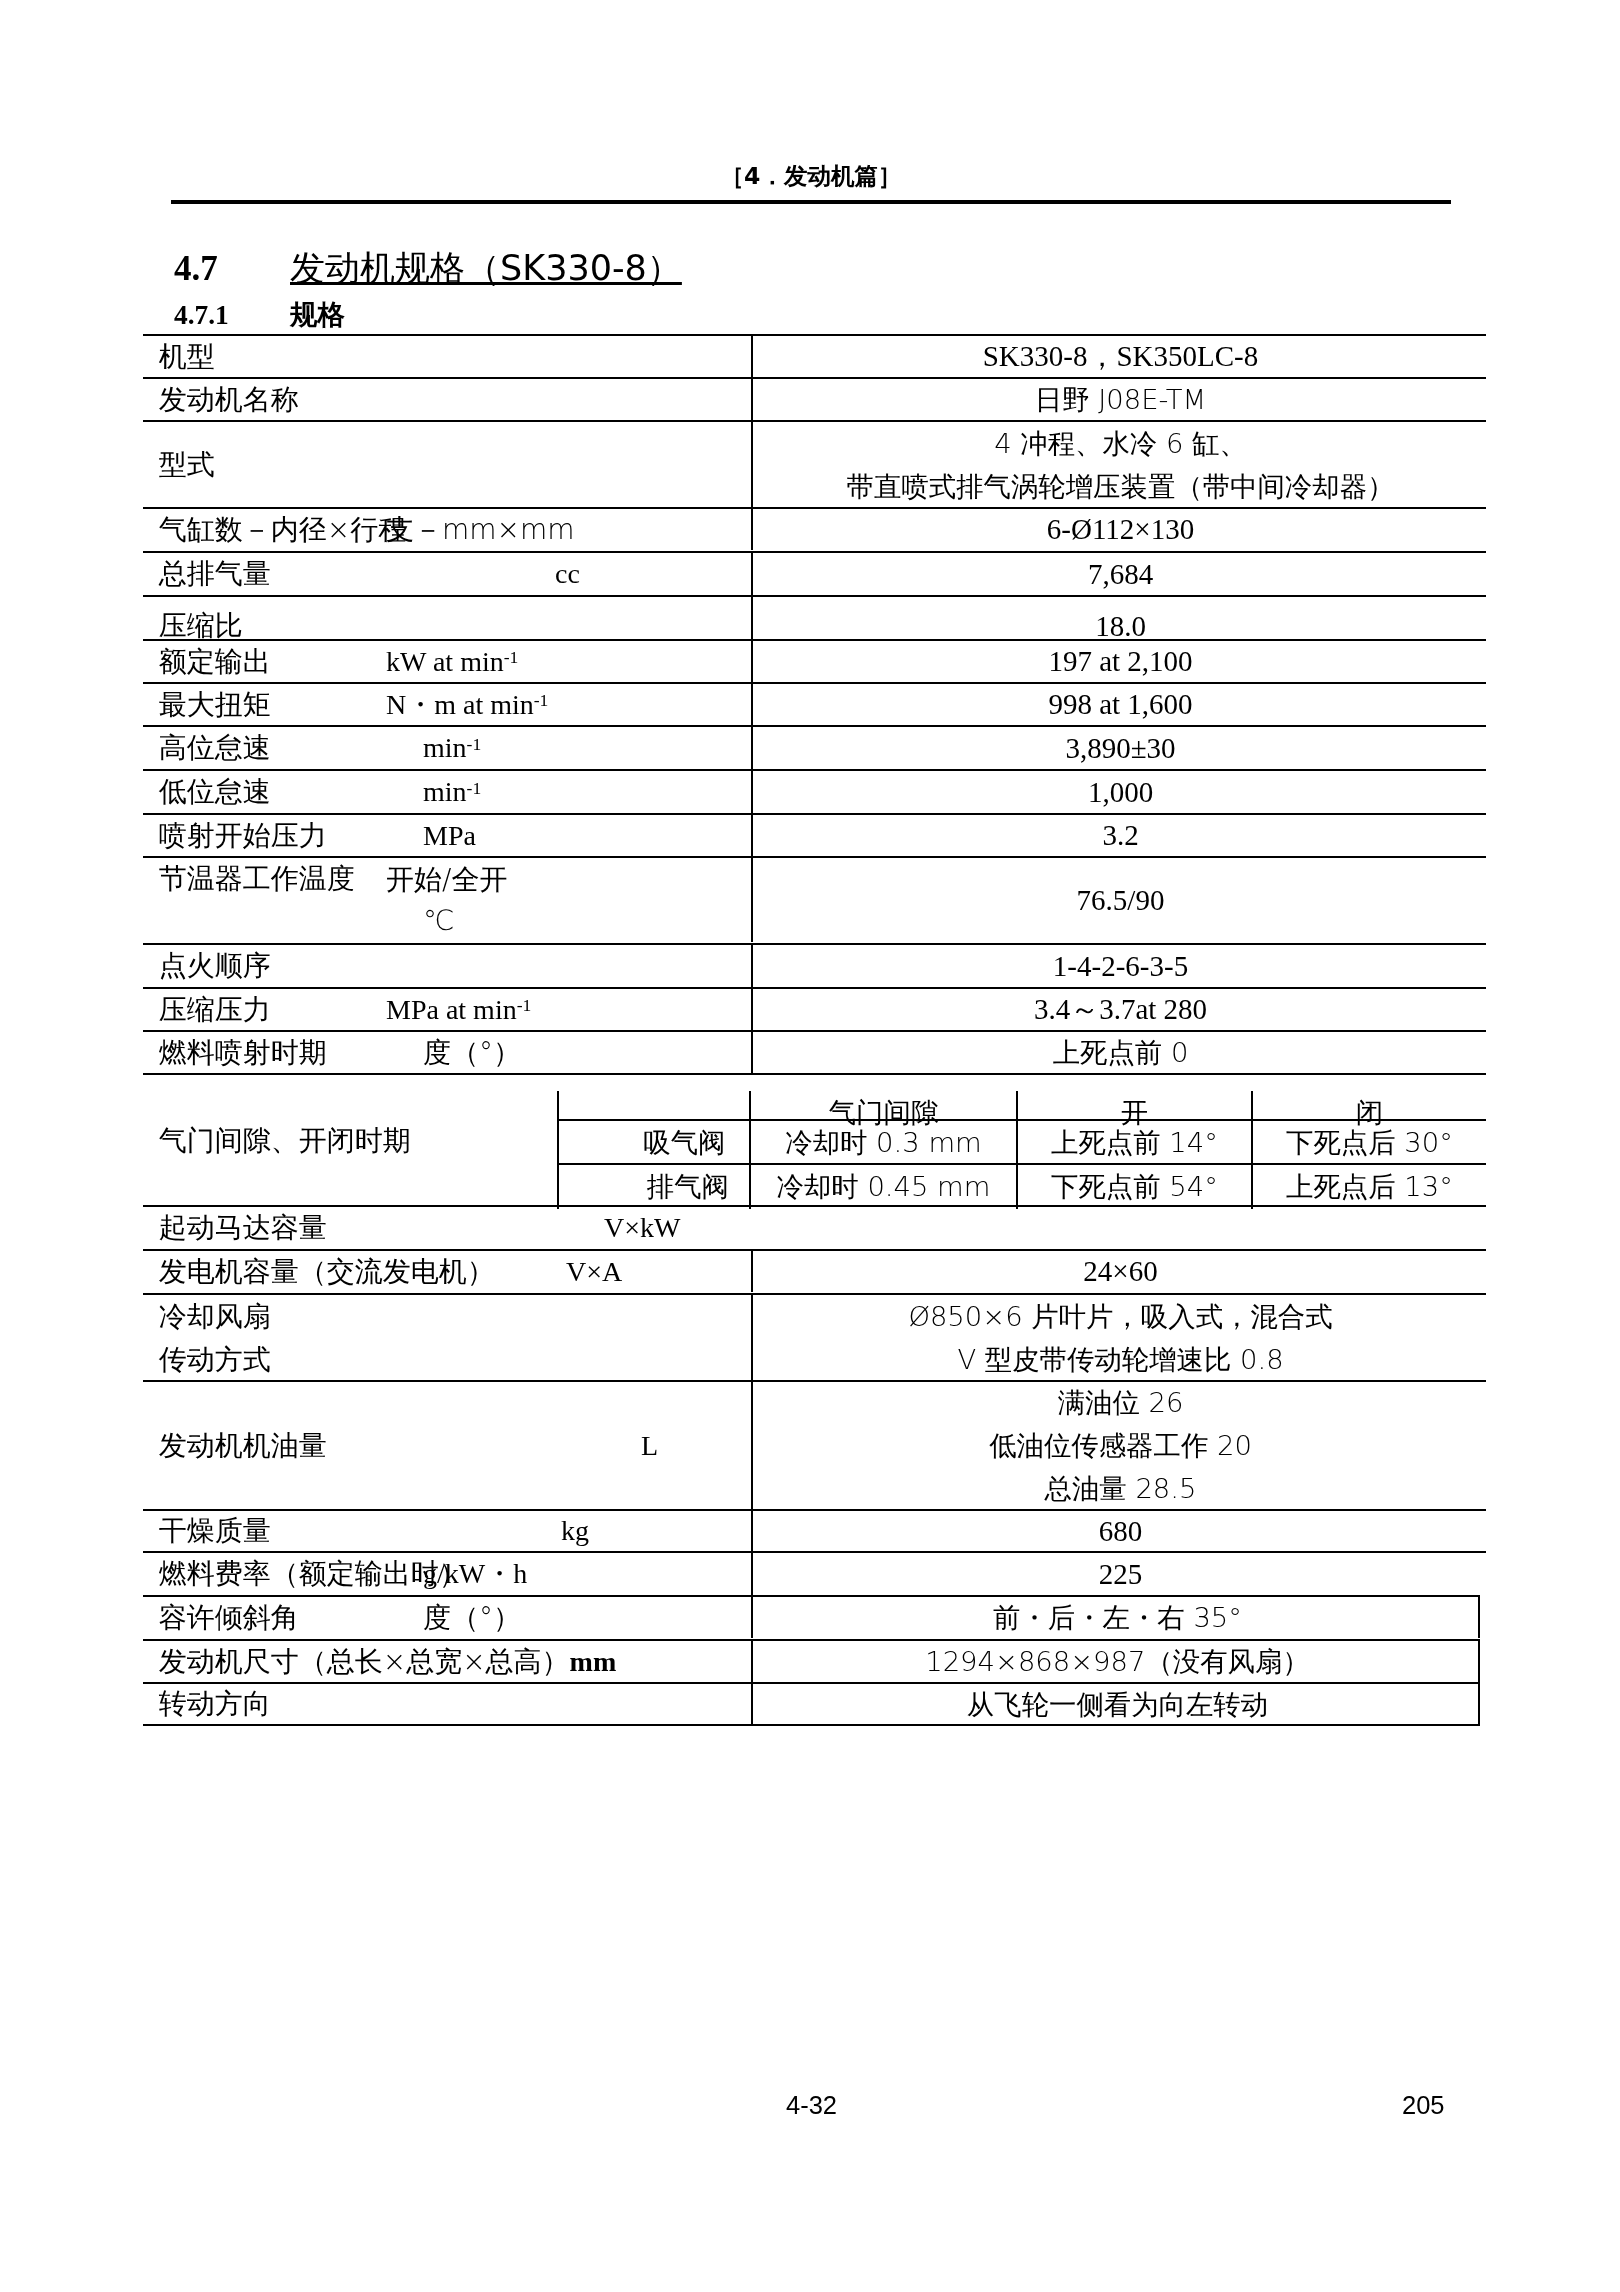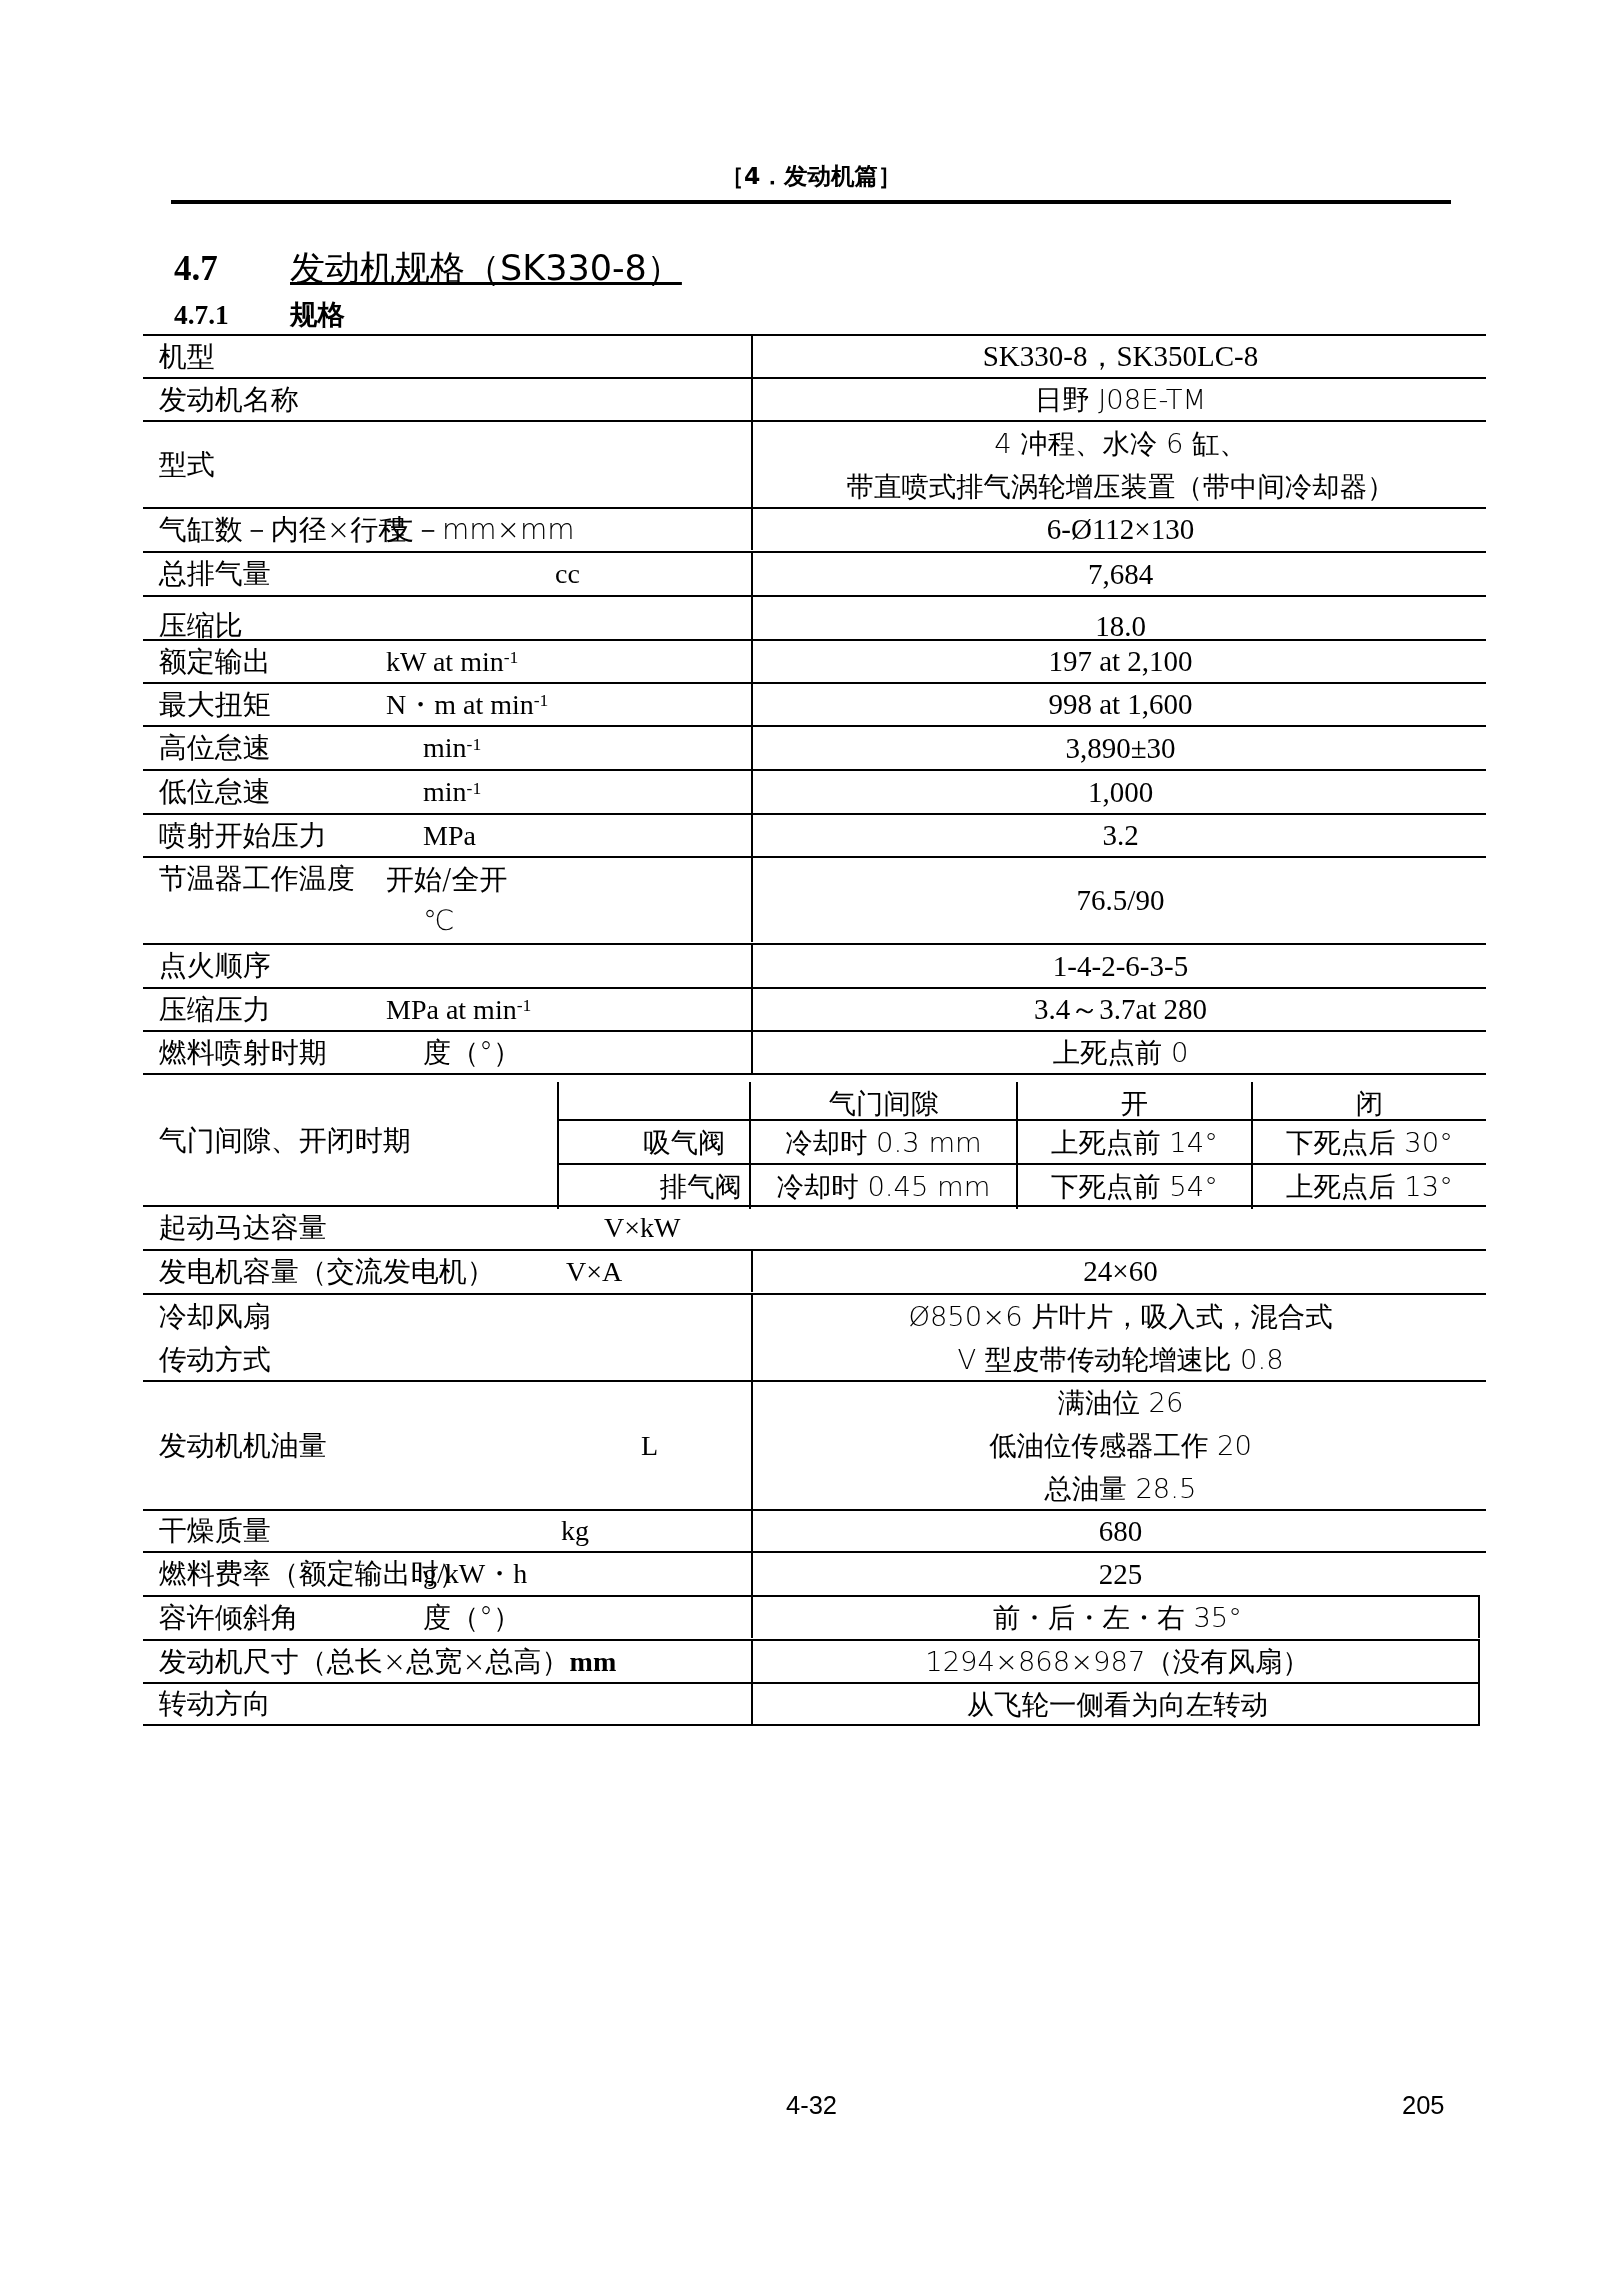--- a/index.html
+++ b/index.html
@@ -188,21 +188,21 @@
     <div class="cell-label">燃料喷射时期</div>
     <div class="cell-unit cjk" style="left:280px">度（°）</div>
     <div class="cell-value">
         <span class="cjk">上死点前  0</span>
       </div>
   </div>
 
   <div class="valve-block">
     <div class="valve-label">气门间隙、开闭时期</div>
     <div class="vgrid">
-      <div class="vrow" style="top:7px">
+      <div class="vrow" style="top:16px">
         <div class="vc" style="left:0;width:192px">
             <span class="cjk"></span>
           </div>
         <div class="vc" style="left:192px;width:267px">
             <span class="cjk">气门间隙</span>
           </div>
         <div class="vc" style="left:459px;width:235px">
             <span class="cjk">开</span>
           </div>
         <div class="vc" style="left:694px;width:235px">
@@ -217,21 +217,21 @@
             <span class="cjk">冷却时 0.3 mm</span>
           </div>
         <div class="vc" style="left:459px;width:235px">
             <span class="cjk">上死点前 14°</span>
           </div>
         <div class="vc" style="left:694px;width:235px">
             <span class="cjk">下死点后 30°</span>
           </div>
       </div>
       <div class="vrow" style="top:88px">
-        <div class="vc" style="left:0;width:192px;justify-content:flex-end;padding-right:7px">
+        <div class="vc" style="left:0;width:192px;justify-content:flex-end;padding-right:20px">
             <span class="cjk">排气阀</span>
           </div>
         <div class="vc" style="left:192px;width:267px">
             <span class="cjk">冷却时 0.45 mm</span>
           </div>
         <div class="vc" style="left:459px;width:235px">
             <span class="cjk">下死点前 54°</span>
           </div>
         <div class="vc" style="left:694px;width:235px">
             <span class="cjk">上死点后 13°</span>

